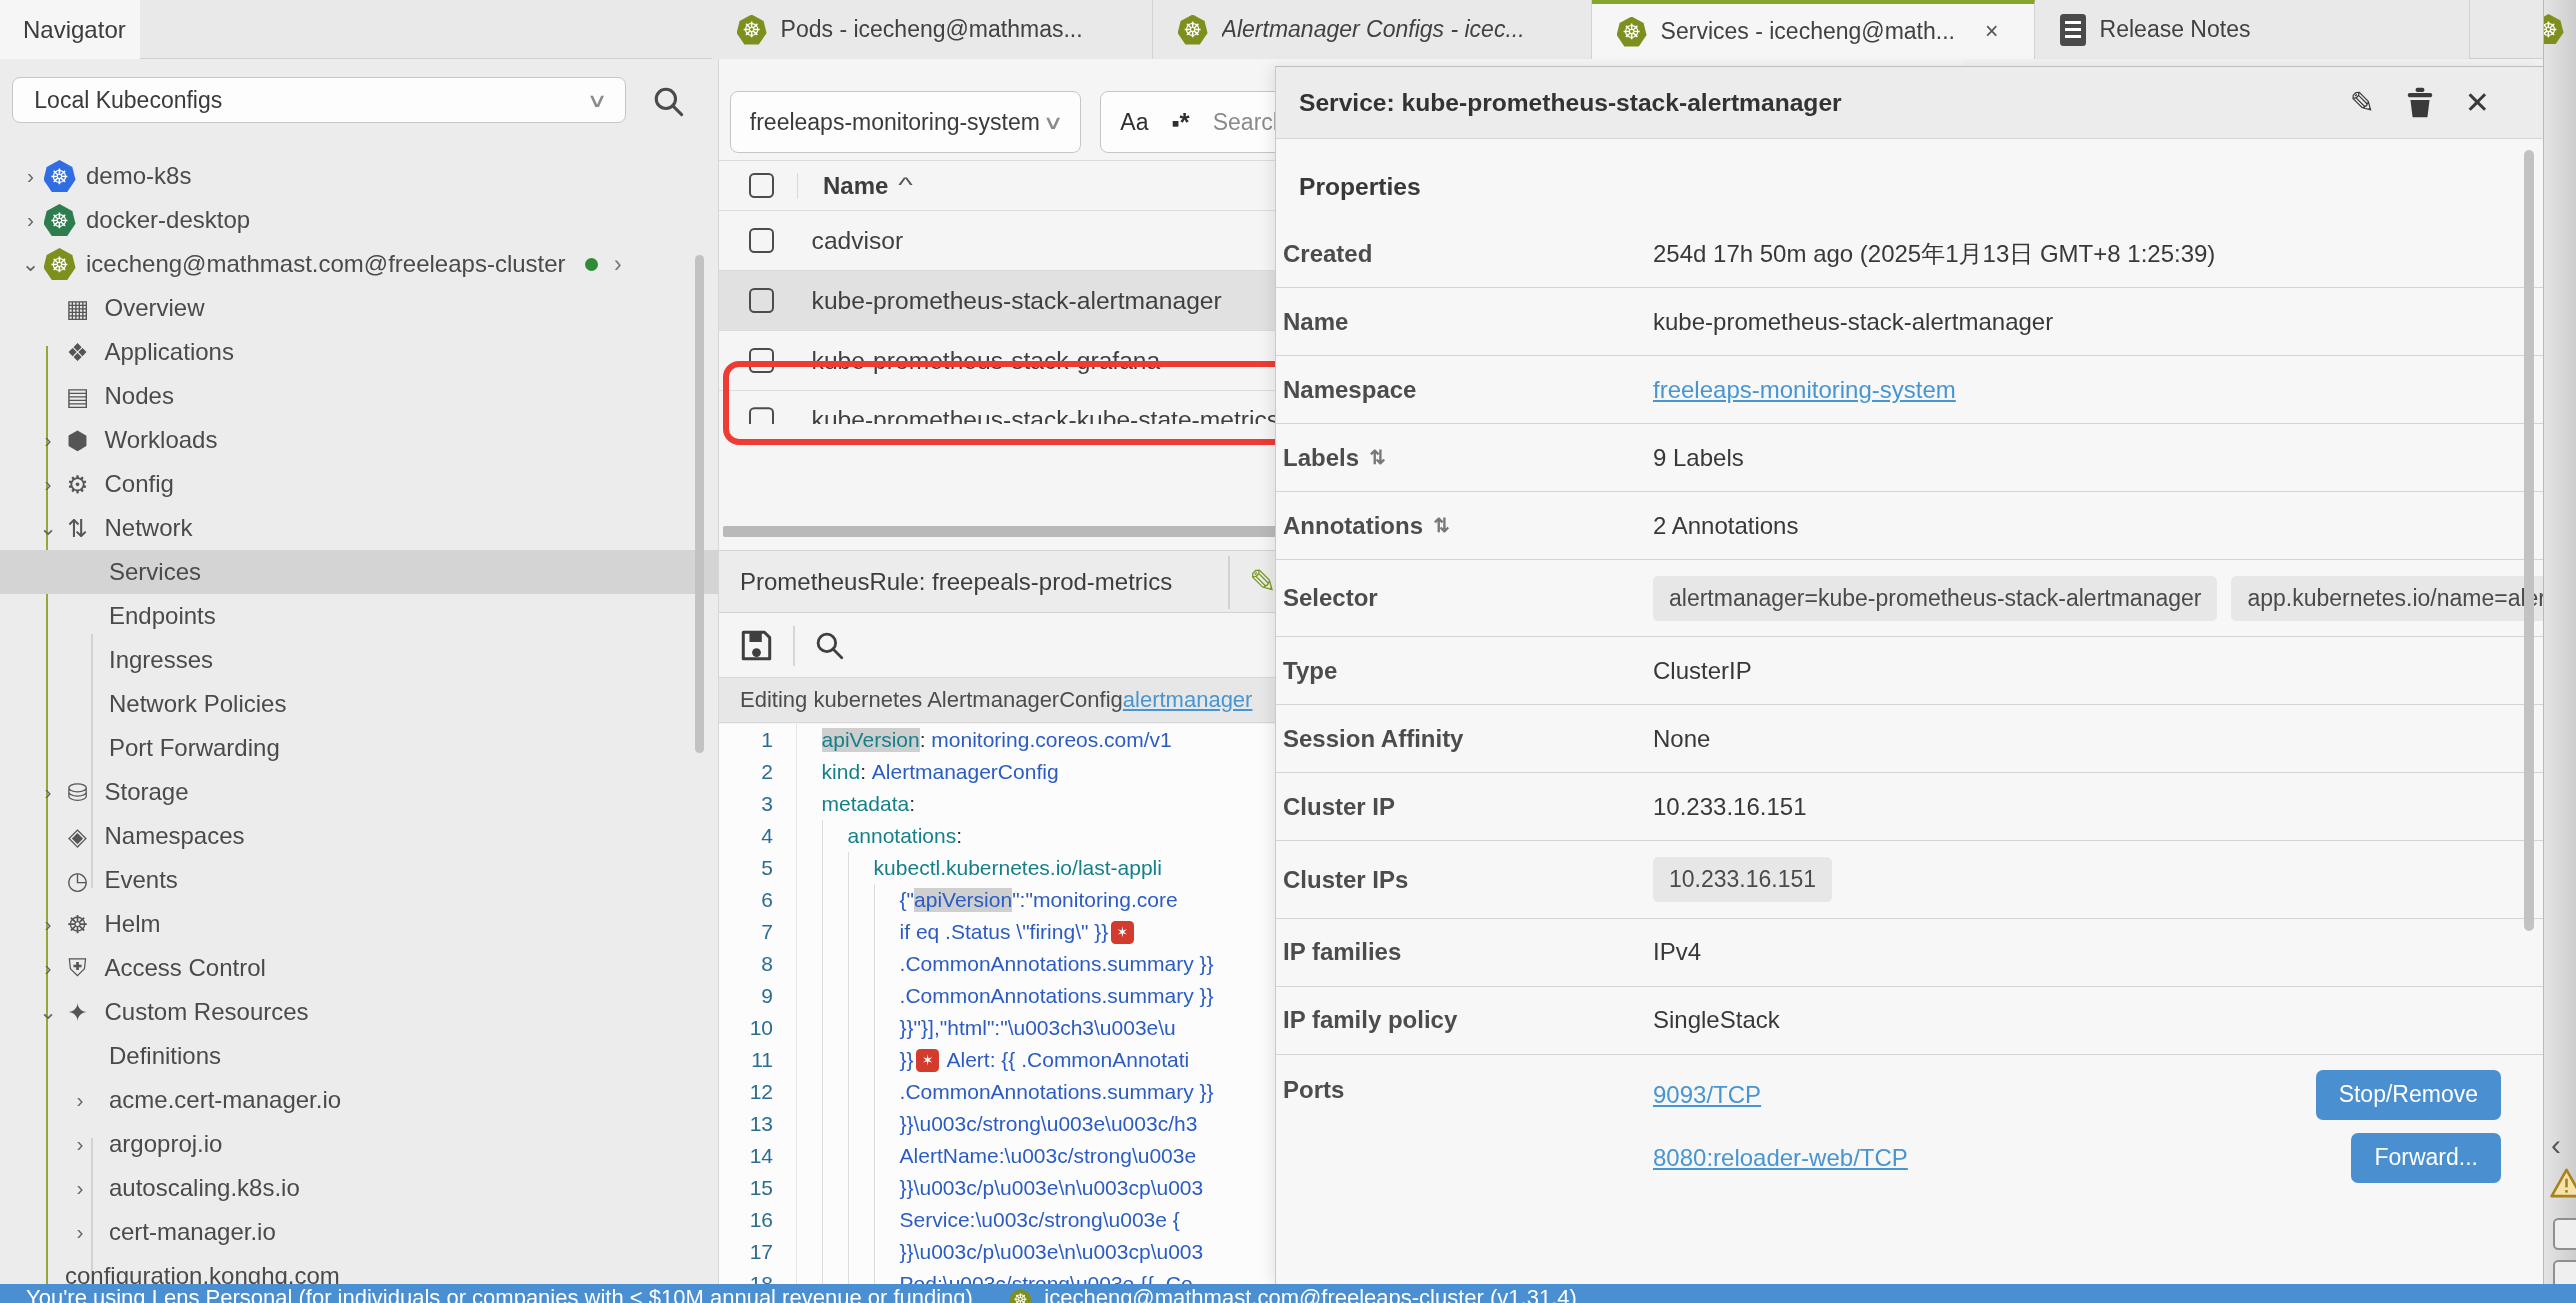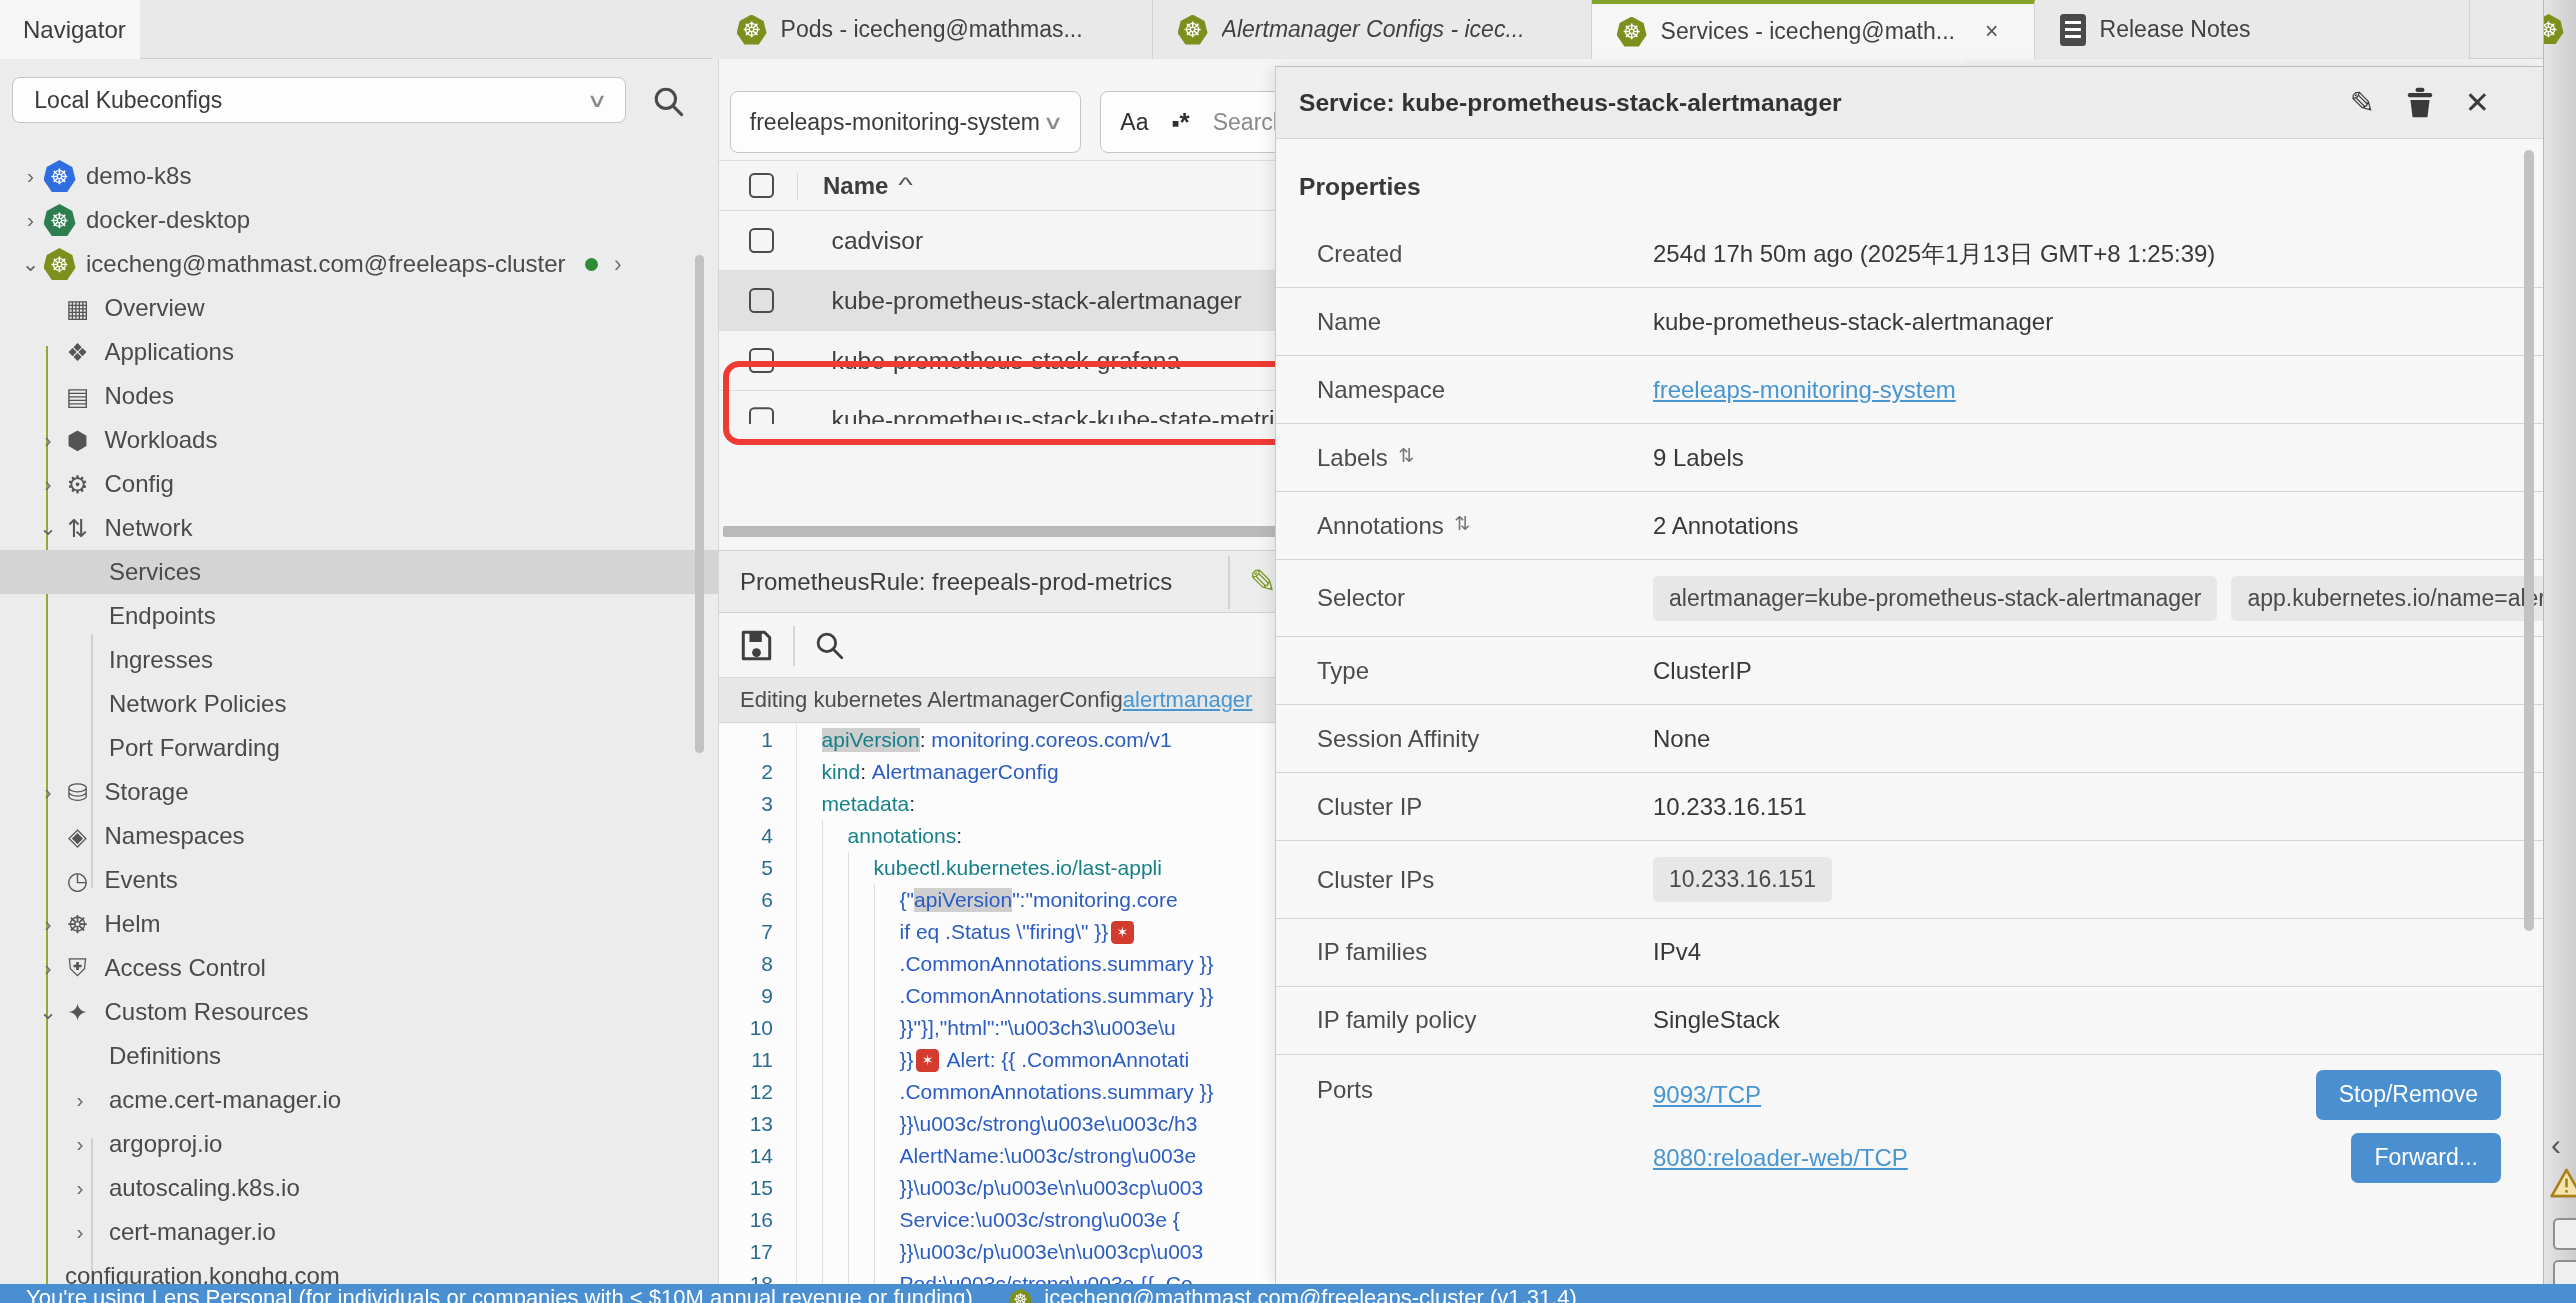--- a/index.html
+++ b/index.html
@@ -53,21 +53,21 @@
   #search-box .ph{color:#8a8a8a;}
   #svc-table{position:absolute;left:0;top:101px;width:1246px;}
   .chk{width:24.6px;height:24.6px;border:2.6px solid #4c4c4c;border-radius:5.3px;background:transparent;flex:0 0 auto;}
   #thead{height:51px;display:flex;align-items:center;border-top:1.8px solid #dcdcdc;border-bottom:1.8px solid #dcdcdc;}
   #thead .chk{margin-left:30px;}
   #thead .cdiv{width:1.8px;height:26px;background:#d8d8d8;margin-left:23px;}
   #thead .hname{margin-left:24.6px;font-size:24px;font-weight:bold;color:#3d3d3d;}
   #thead .caret{margin-left:12.3px;color:#555;font-size:19.3px;transform:scaleX(1.6);}
   .srow{height:60px;display:flex;align-items:center;border-bottom:1.8px solid #dcdcdc;font-size:24.6px;color:#3f3f3f;}
   .srow .chk{margin-left:30px;}
-  .srow .nm{margin-left:58px;}
+  .srow .nm{margin-left:38px;}
   .srow.sel{background:#e1e1e1;}
   .srow.clip{height:33px;overflow:hidden;border-bottom:none;}
   .srow.clip .chk,.srow.clip .nm{transform:translateY(12.3px);}
   #hscroll{position:absolute;left:3.5px;top:467px;width:1232px;height:11.4px;background:#b9b9b9;border-radius:1.8px;}
   #red-box{position:absolute;left:3.5px;top:302px;width:1239px;height:84px;border:6.1px solid #ee3b33;border-radius:16px;z-index:20;}
 
   #rule-bar{position:absolute;left:0;top:491px;width:1246px;height:63px;background:#ececec;border-top:1.8px solid #d2d2d2;border-bottom:1.8px solid #d2d2d2;display:flex;align-items:center;}
   #rule-bar .title{margin-left:21px;font-size:24px;color:#3c3c3c;}
   #rule-bar .vdiv{position:absolute;left:509px;top:5.3px;width:1.8px;height:53px;background:#d2d2d2;}
   #rule-bar .pen{position:absolute;left:530px;top:10.5px;font-size:33px;color:#7d9a28;transform:rotate(0deg);}
@@ -90,21 +90,21 @@
   
   #details{position:absolute;left:1275px;top:66px;width:1268px;height:1218px;background:#f7f7f7;border-left:1.8px solid #c9c9c9;border-top:1.8px solid #bdbdbd;z-index:30;box-shadow:-5.3px 0 12.3px rgba(0,0,0,.08);}
   #d-header{position:absolute;left:0;top:0;width:100%;height:72px;background:#ececec;border-bottom:1.8px solid #d6d6d6;display:flex;align-items:center;}
   #d-header .title{margin-left:23px;font-size:24.6px;font-weight:bold;color:#333;}
   #d-header .hicons{margin-left:auto;margin-right:53px;display:flex;align-items:center;gap:30px;}
   #d-header .pen{font-size:30px;color:#3a3a3a;}
   #d-header .close{font-size:30px;color:#3a3a3a;}
   #d-body{position:absolute;left:0;top:74px;width:100%;height:1142px;overflow:hidden;}
   .dsection-h{padding:32px 0 19.3px 23px;font-size:24.6px;font-weight:bold;color:#383838;}
   .drow{display:flex;align-items:center;min-height:68px;border-bottom:1.8px solid #d4d4d4;padding:8.8px 0;}
-  .drow .dlabel{width:377px;padding-left:41px;font-size:24px;color:#4c4c4c;display:flex;align-items:flex-start;gap:10.5px;flex:0 0 auto;}
+  .drow .dlabel{width:377px;padding-left:7px;font-size:24px;color:#4c4c4c;display:flex;align-items:center;gap:10.5px;flex:0 0 auto;font-weight:bold;}
   .drow .dval{font-size:24px;color:#383838;}
   .drow a.dval{color:#4795d1;text-decoration:underline;}
   .expander{color:#777;font-size:19.3px;}
   .chipcol{display:flex;gap:14px;padding:7px 0;}
   .chip{background:#e7e7e7;border-radius:5.3px;padding:8.8px 16px;font-size:23px;color:#4a4a4a;width:max-content;}
   .portline{display:flex;align-items:center;height:63px;width:100%;}
   .portline a{font-size:24px;color:#4795d1;text-decoration:underline;}
   .portline .pbtn{margin-left:auto;margin-right:42px;background:#4a8fd0;color:#fff;font-size:23px;border:none;border-radius:7px;padding:11.4px 23px;}
   .drow.ports{flex-wrap:wrap;border-bottom:none;}
   .drow.ports .dlabel{align-self:flex-start;margin-top:12.3px;}

